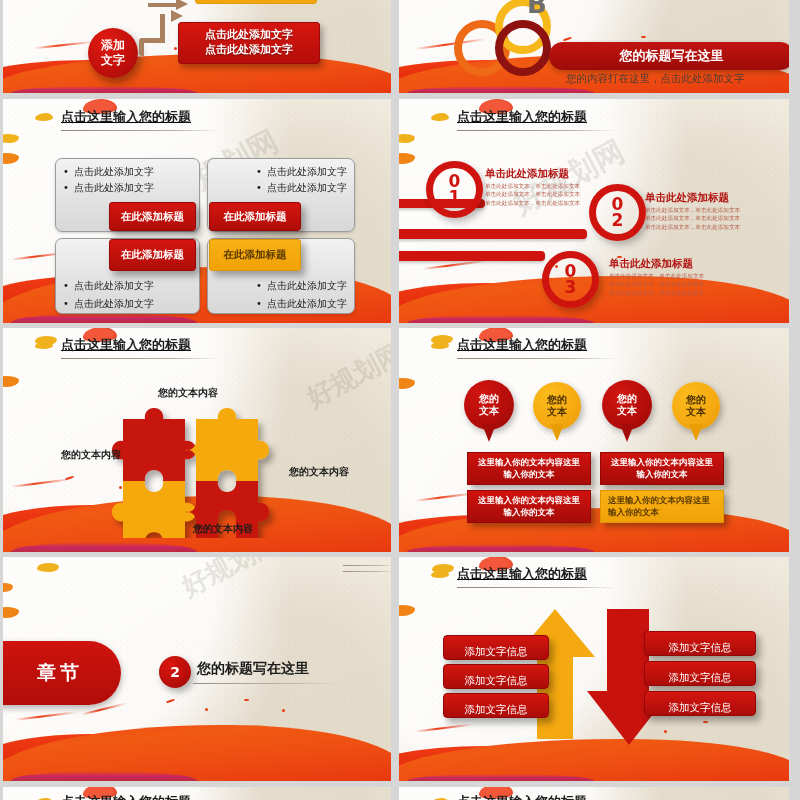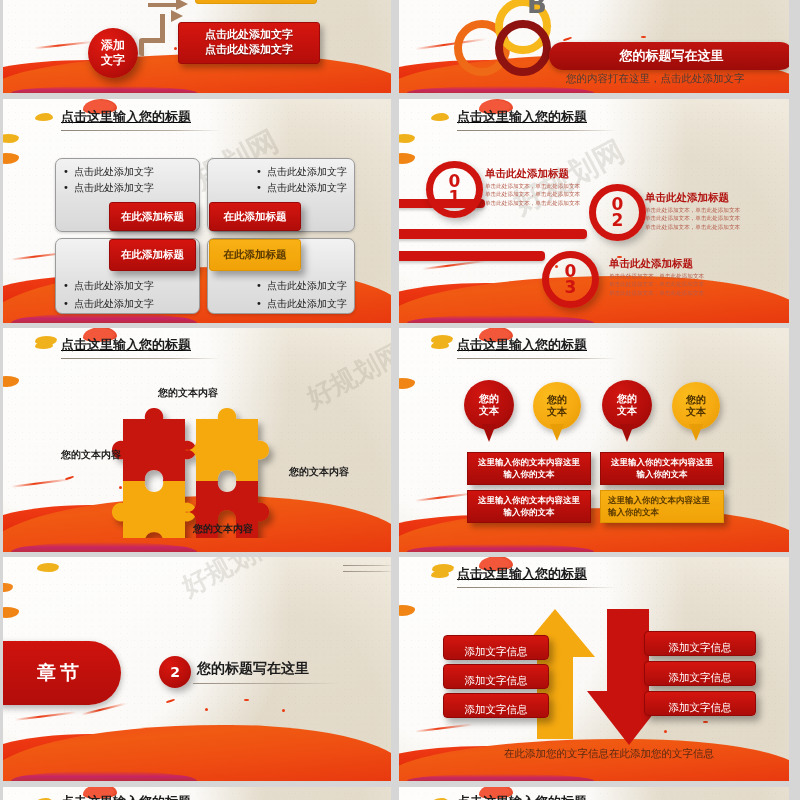--- a/index.html
+++ b/index.html
@@ -501,21 +501,20 @@
     <div class="abox" style="left:245px;top:74px;width:110px;height:23px;font-size:10.5px;">
         <span>添加文字信息</span>
       </div>
     <div class="abox" style="left:245px;top:104px;width:110px;height:23px;font-size:10.5px;">
         <span>添加文字信息</span>
       </div>
     <div class="abox" style="left:245px;top:134px;width:110px;height:23px;font-size:10.5px;">
         <span>添加文字信息</span>
       </div>
 
-    <div class="acap" style="left:105px;top:190px;font-size:10.5px;">在此添加您的文字信息在此添加您的文字信息</div>
   </div>
 
   <div class="slide" style="left:3px;top:787px;width:388px;height:50px;">
     <div class="paper"></div>
     <div class="head" style="left:32px;top:6px;">
       <div class="dash"></div>
       <div class="wrap">
         <div class="blob"></div>
         <div class="txt" style="font-size:13px;">点击这里输入您的标题</div>
 

